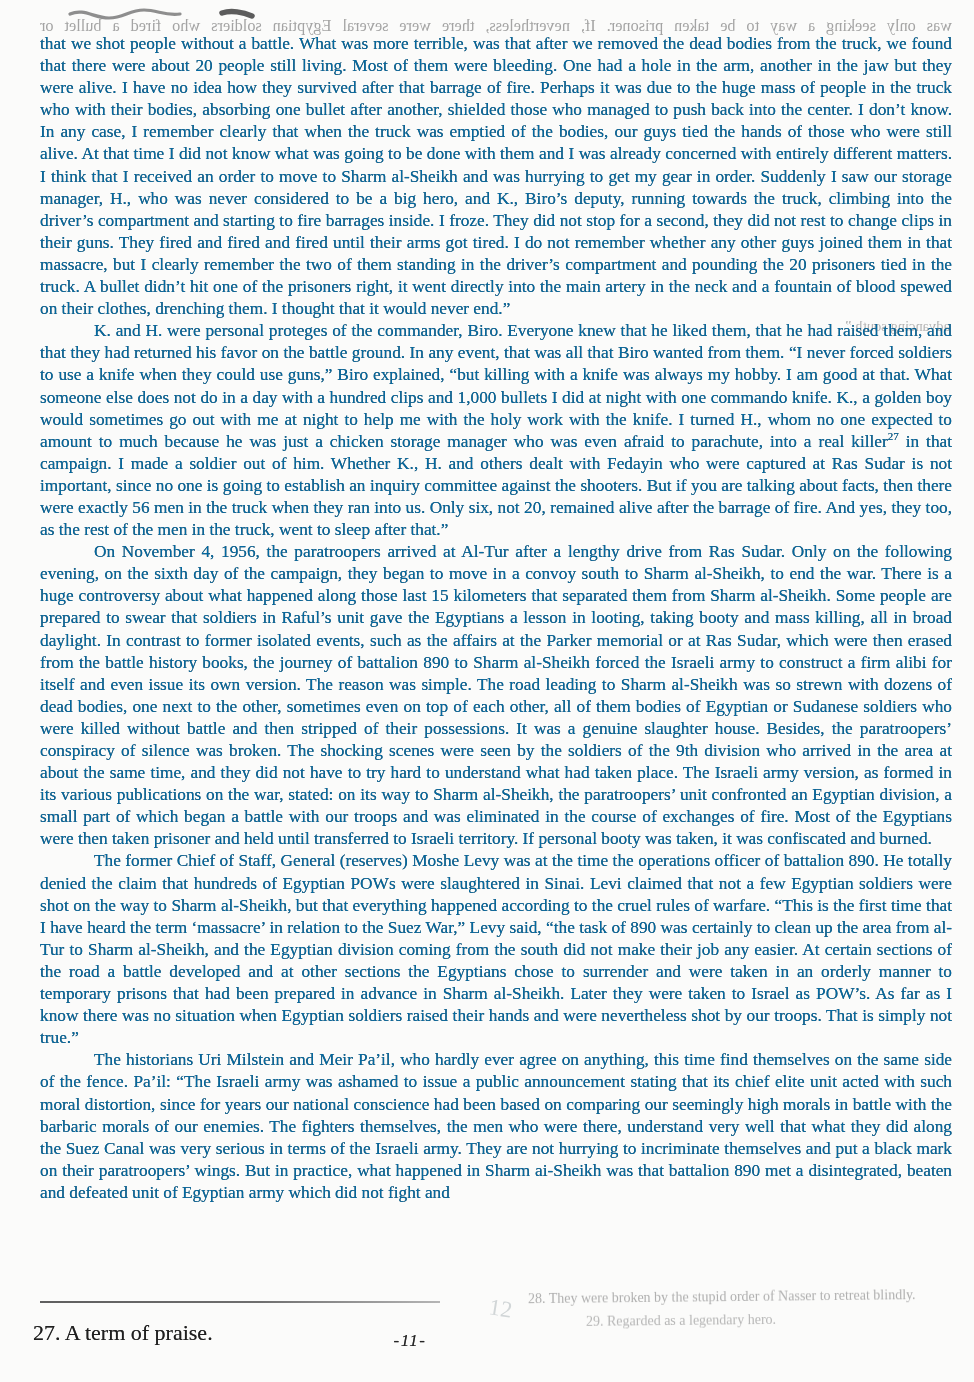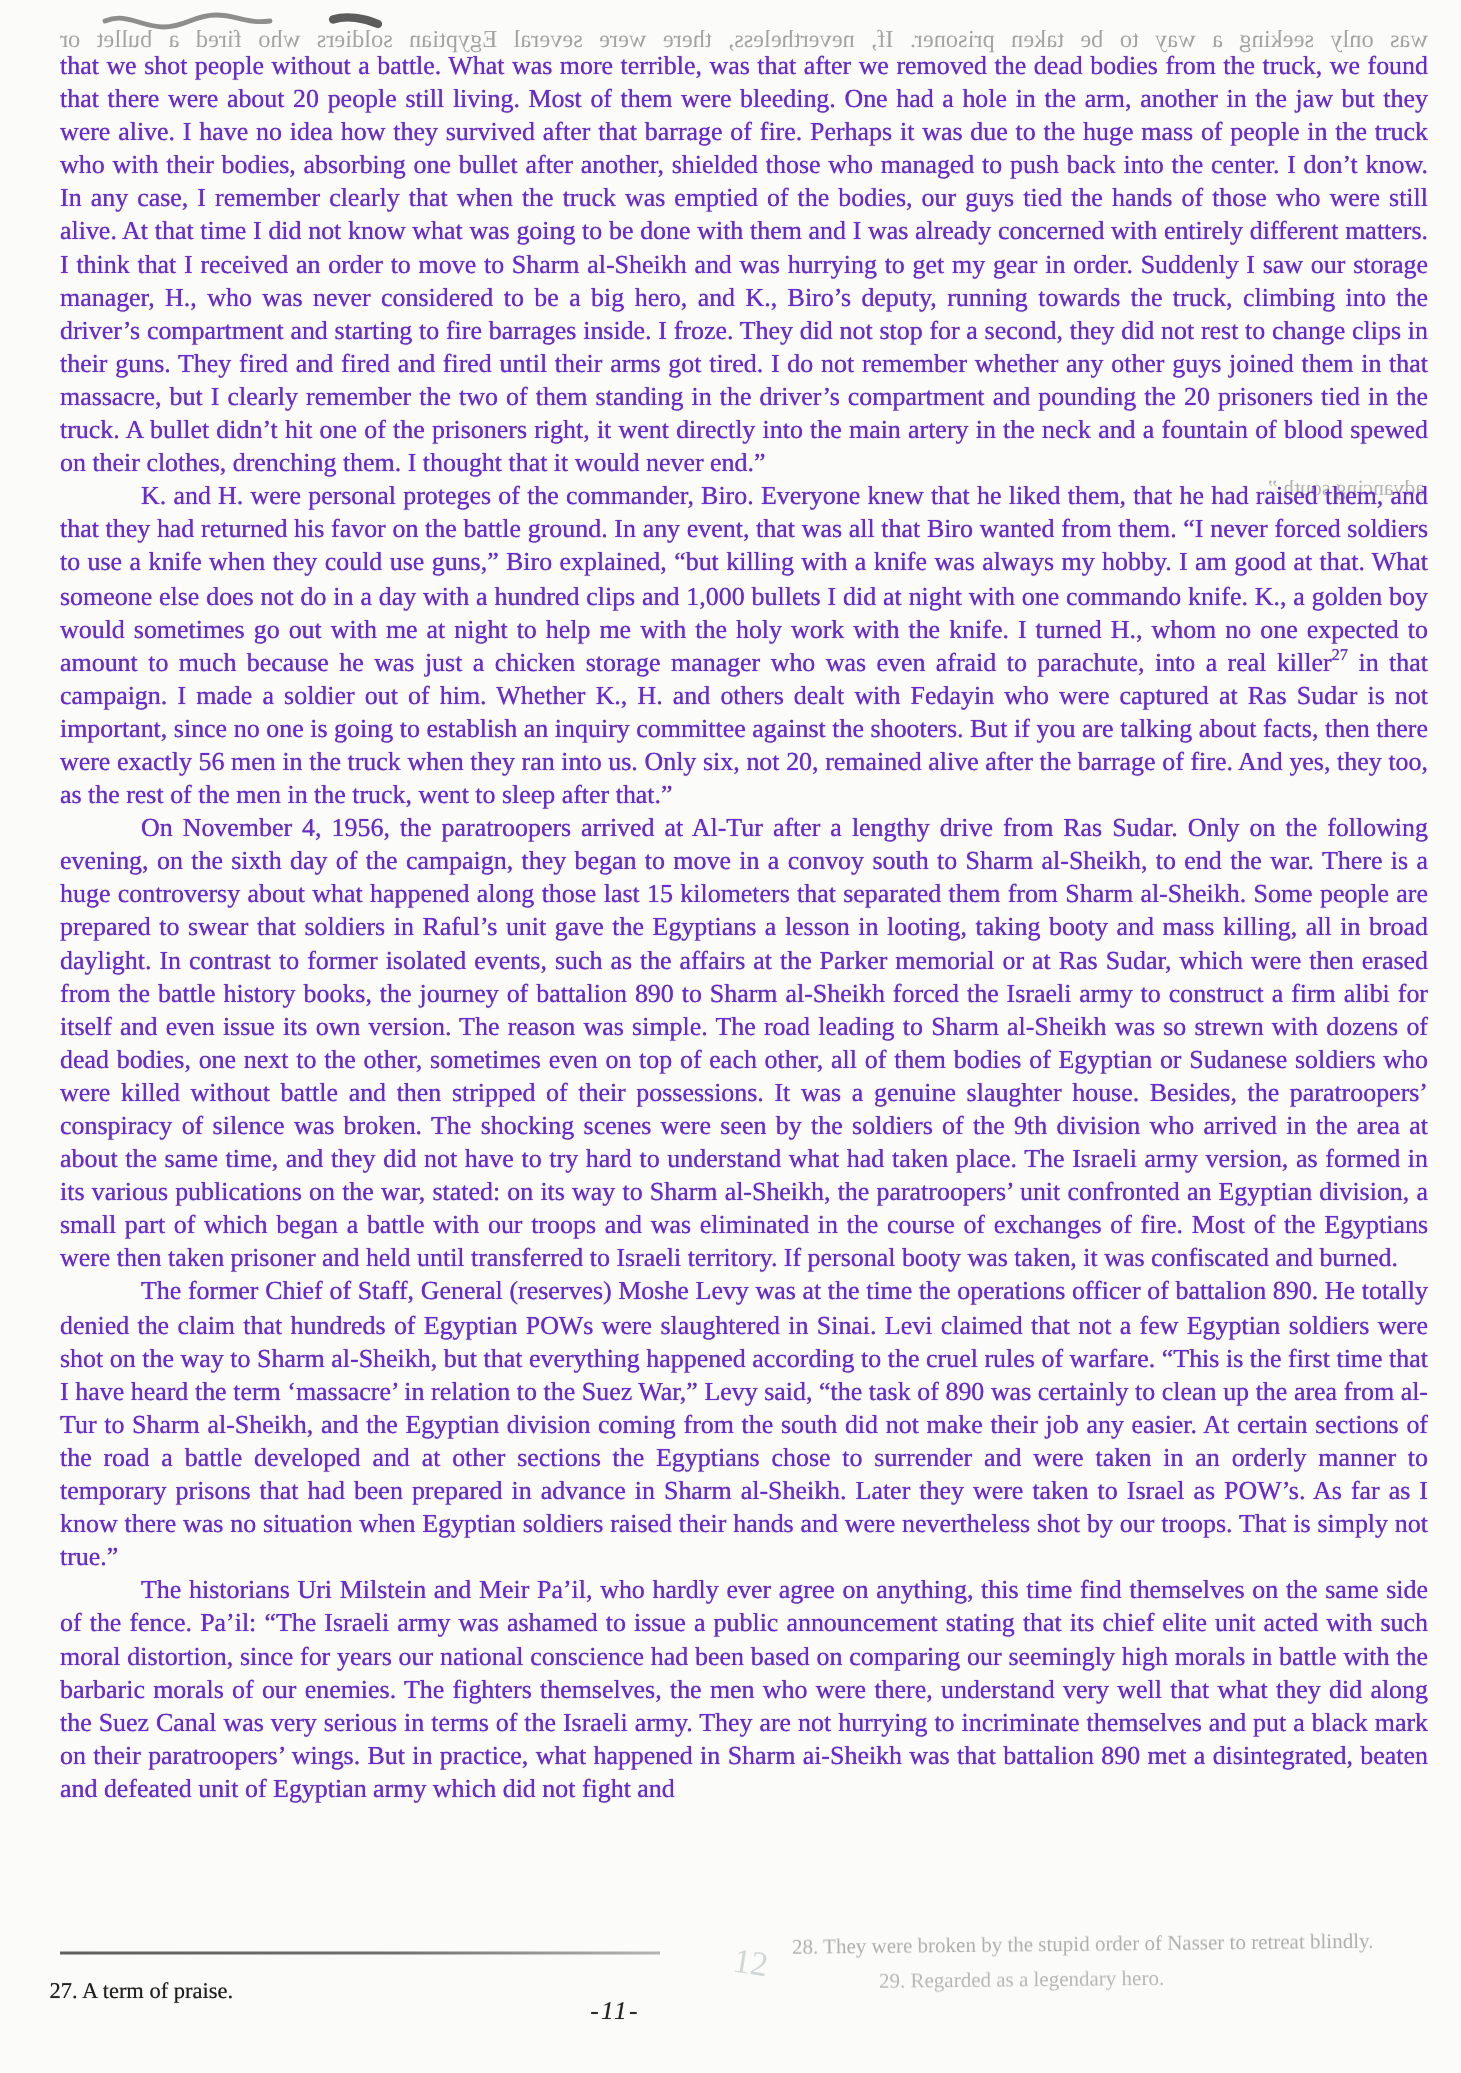--- a/index.html
+++ b/index.html
@@ -8,21 +8,21 @@
     width:974px; height:1382px;
     margin:0 auto;
     background:#fbfbfa;
     overflow:hidden;
     font-family:"Liberation Serif", serif;
   }
   
   .text-block {
     position:absolute; left:40px; top:33px; width:912px;
     font-size:17.3px; line-height:22.1px;
-    color:#6d28d9;
+    color:#0369a1;
     text-align:justify;
     text-shadow:0 0 0.6px rgba(26,26,26,0.75);
   }
   .para { margin:0; padding:0; }
   .para.indent { text-indent:54px;font-family:Liberation Serif, serif; }
   .para sup { font-size:11px; line-height:0; vertical-align:super; }
 
   
   .bleed {
     position:absolute;
@@ -65,21 +65,21 @@
   .pen-scribble { position:absolute; left:0; top:0; }
 
   
   .footnote-separator {
     position:absolute; left:40px; top:1301px;
     width:400px; height:2px;
     background:linear-gradient(to right,#5f5f5f 0%,#6f6f6f 55%,#b5b5b5 100%);
   }
   .footnote-text {
     position:absolute; left:33px; top:1320px;
-    font-size:15px; color:#1f1f1f;
+    font-size:22px; color:#1f1f1f;
     text-shadow:0 0 0.5px rgba(31,31,31,0.7);
   }
   .page-number {
     position:absolute; left:0; top:1331px; width:820px;
     text-align:center;
     font-size:17px; font-style:italic; color:#262626;
     letter-spacing:1.5px;
     text-shadow:0 0 0.5px rgba(38,38,38,0.7);
   }
 </style>

